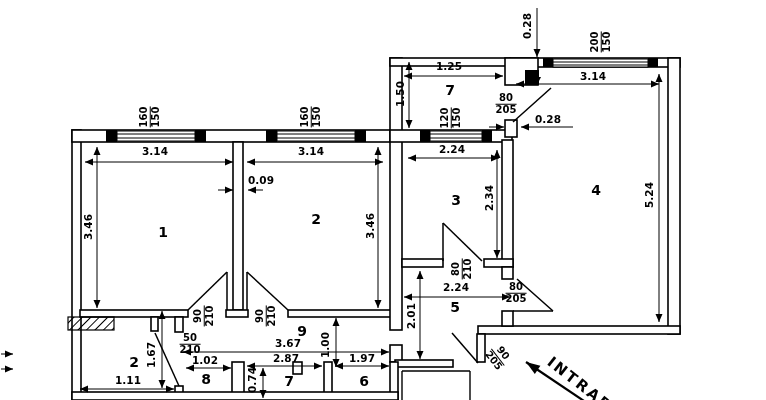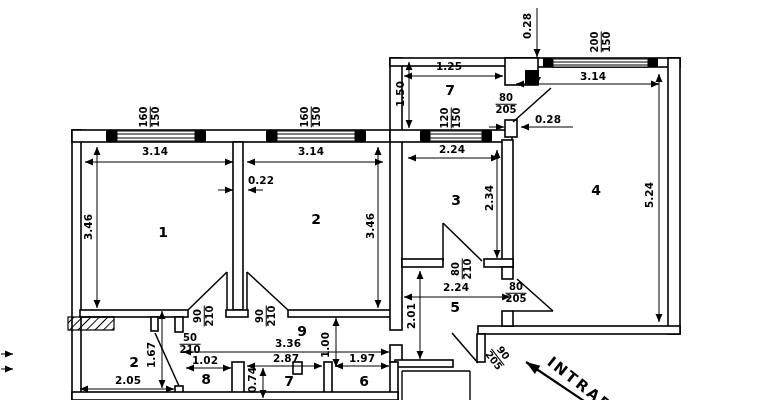--- a/index.html
+++ b/index.html
@@ -162,28 +162,28 @@
   <div class="lbl room" style="left:455px;top:307px">5</div>
   <div class="lbl room" style="left:364px;top:381px">6</div>
   <div class="lbl room" style="left:289px;top:381px">7</div>
   <div class="lbl room" style="left:206px;top:379px">8</div>
   <div class="lbl room" style="left:302px;top:331px">9</div>
   <div class="lbl room" style="left:134px;top:362px">2</div>
   <div class="lbl room" style="left:450px;top:90px">7</div>
 
   <div class="lbl dim" style="left:155px;top:151px">3.14</div>
   <div class="lbl dim" style="left:311px;top:151px">3.14</div>
-  <div class="lbl dim" style="left:261px;top:180px">0.22</div>
+  <div class="lbl dim" style="left:261px;top:180px">0.09</div>
   <div class="lbl dim" style="left:449px;top:66px">1.25</div>
   <div class="lbl dim" style="left:593px;top:76px">3.14</div>
   <div class="lbl dim" style="left:548px;top:119px">0.28</div>
   <div class="lbl dim" style="left:452px;top:149px">2.24</div>
   <div class="lbl dim" style="left:456px;top:287px">2.24</div>
-  <div class="lbl dim" style="left:288px;top:343px">3.36</div>
-  <div class="lbl dim" style="left:128px;top:380px">2.05</div>
+  <div class="lbl dim" style="left:288px;top:343px">3.67</div>
+  <div class="lbl dim" style="left:128px;top:380px">1.11</div>
   <div class="lbl dim" style="left:205px;top:360px">1.02</div>
   <div class="lbl dim" style="left:286px;top:358px">2.87</div>
   <div class="lbl dim" style="left:362px;top:358px">1.97</div>
 
   <div class="lbl dim rot" style="left:88px;top:227px">3.46</div>
   <div class="lbl dim rot" style="left:370px;top:226px">3.46</div>
   <div class="lbl dim rot" style="left:400px;top:94px">1.50</div>
   <div class="lbl dim rot" style="left:527px;top:26px">0.28</div>
   <div class="lbl dim rot" style="left:489px;top:198px">2.34</div>
   <div class="lbl dim rot" style="left:649px;top:195px">5.24</div>

